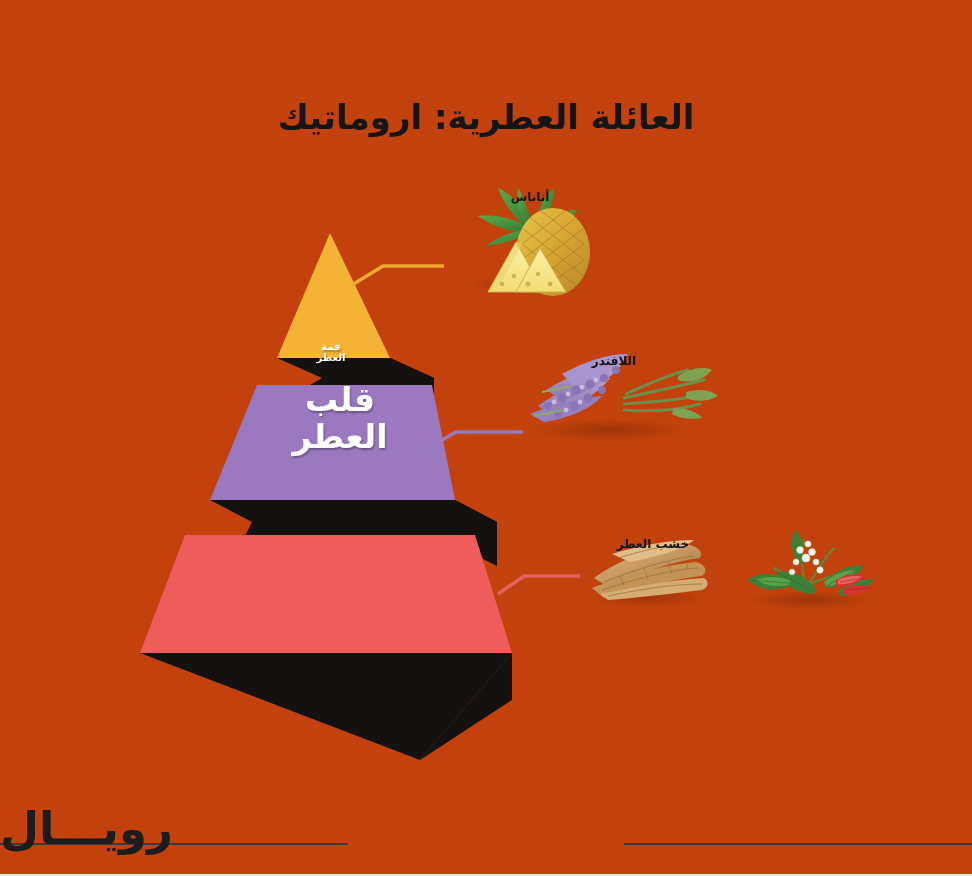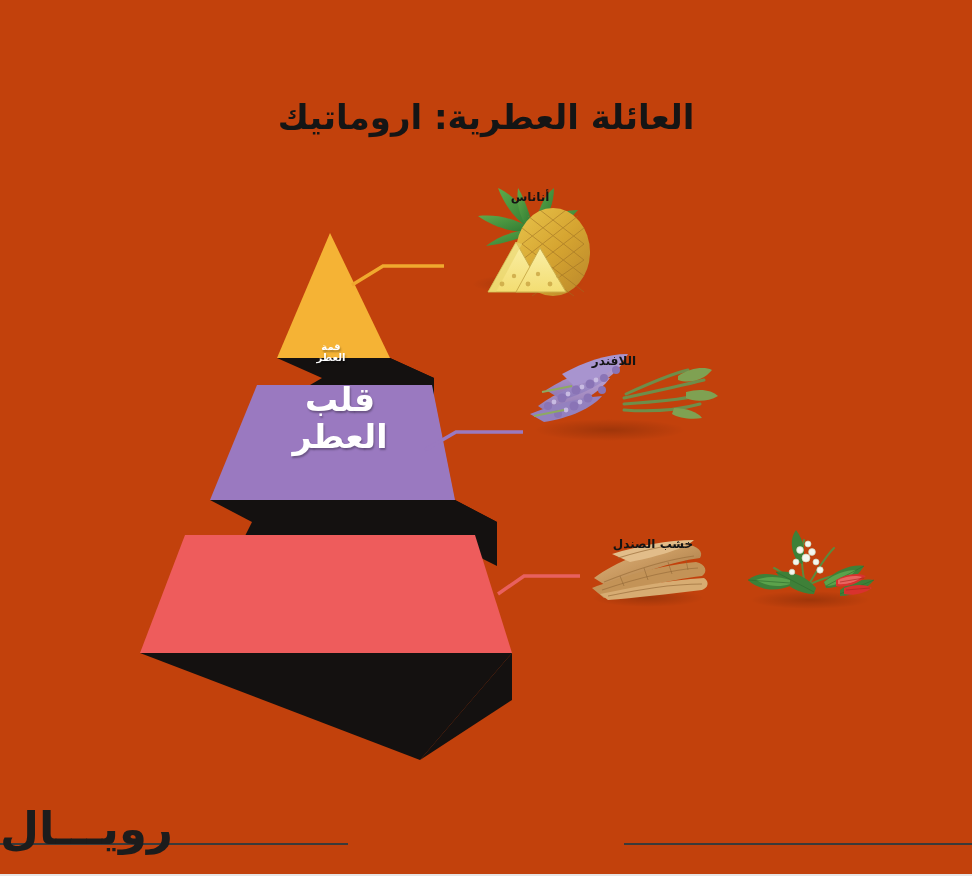--- a/index.html
+++ b/index.html
@@ -346,21 +346,21 @@
   <div class="tier-text" id="heart-text">قلب
 العطر</div>
 
   <div class="note" id="note-pineapple">
     <span class="note-label">أناناس</span>
   </div>
   <div class="note" id="note-lavender">
     <span class="note-label">اللافندر</span>
   </div>
   <div class="note" id="note-sandal">
-    <span class="note-label">خشب الصندل</span>
+    <span class="note-label">خشب العطر</span>
   </div>
 
   <div id="footer">
     <div id="footer-rule-left"></div>
     <div id="brand">رويـــال</div>
     <div id="footer-rule-right"></div>
     <div id="footer-baseline"></div>
   </div>
 
 </div>

